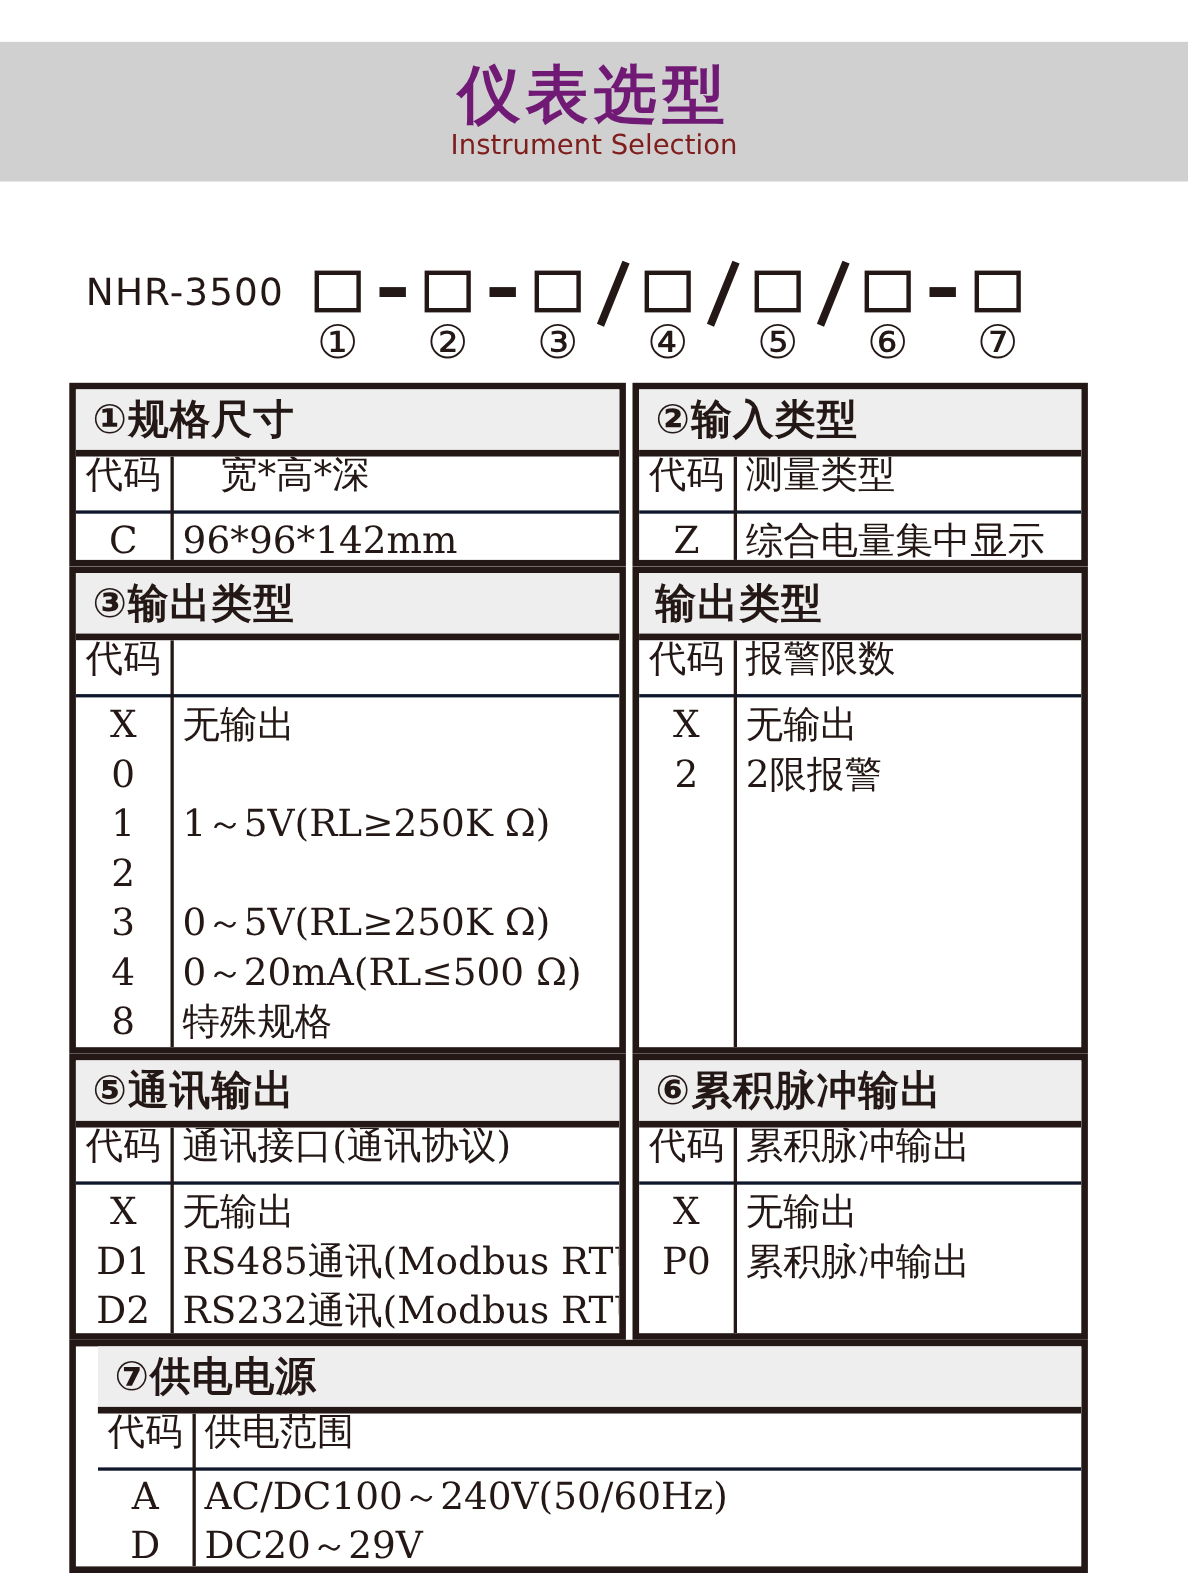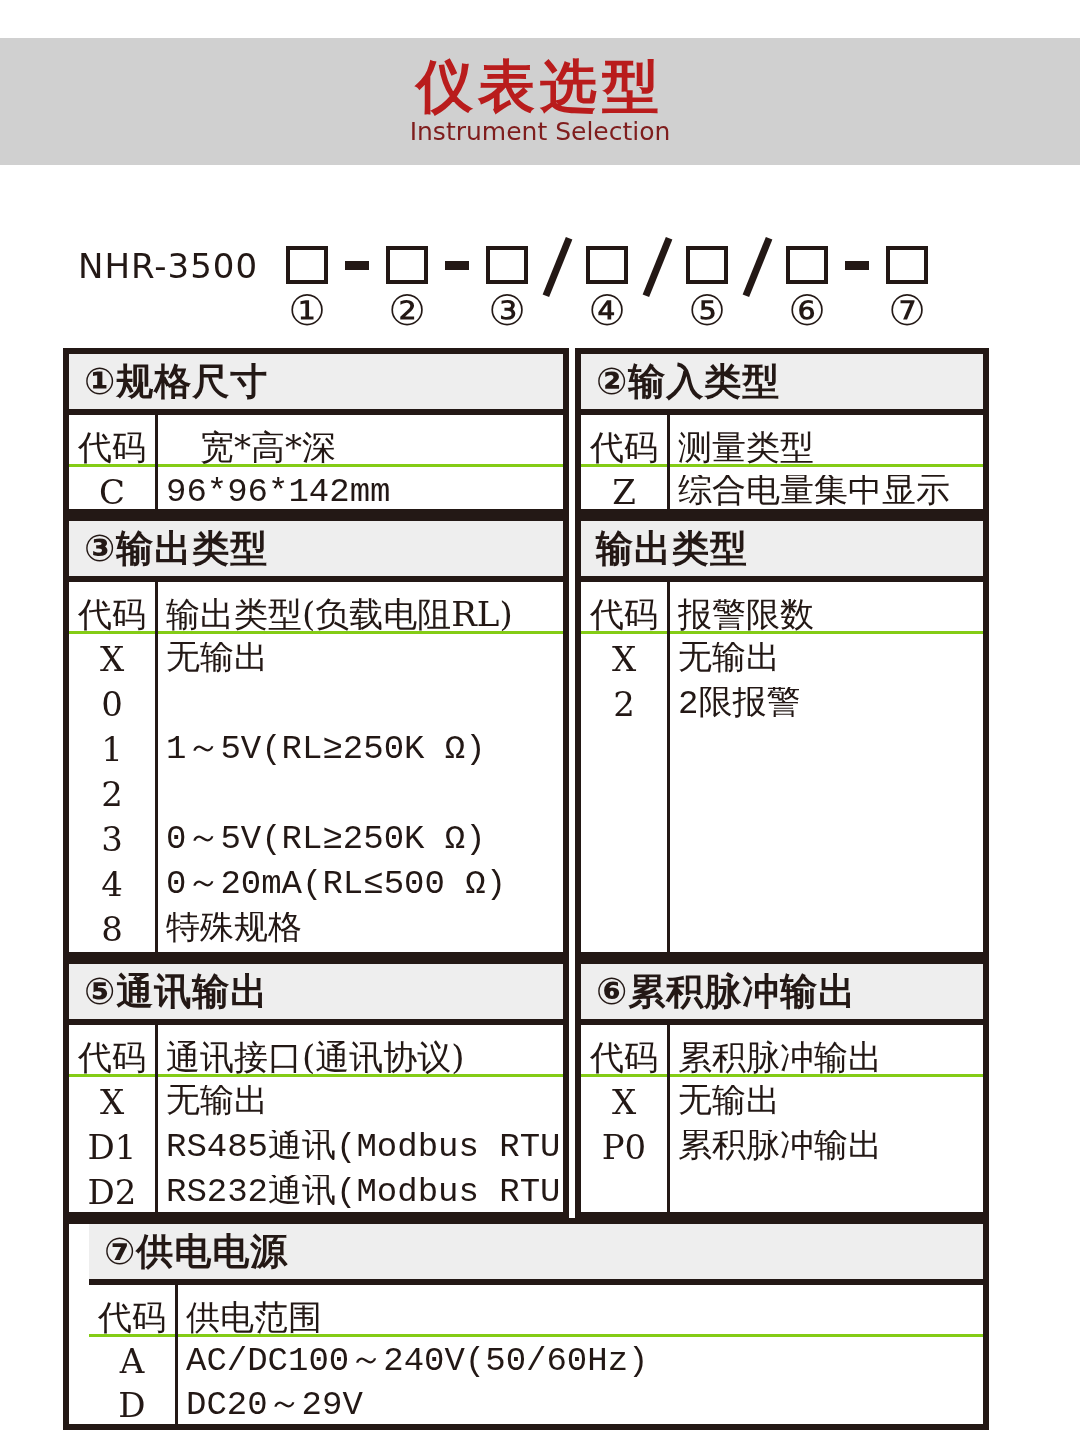--- a/index.html
+++ b/index.html
@@ -7,21 +7,21 @@
     width:1080px;height:1451px;background:#ffffff;position:relative;
     font-family:"Liberation Sans",sans-serif;color:#231815;overflow:hidden;
   }
   
   .banner{
     position:absolute;top:38px;left:0;width:1080px;height:127px;background:#d0d0d0;
     display:flex;flex-direction:column;align-items:center;justify-content:center;
   }
   .banner-title{
     font-family:"DejaVu Sans","Liberation Sans",sans-serif;font-weight:bold;
-    font-size:57px;line-height:1.05;letter-spacing:5px;color:#b91c1c;
+    font-size:57px;line-height:1.05;letter-spacing:5px;color:#701a75;
   }
   .banner-sub{
     font-family:"DejaVu Sans","Liberation Sans",sans-serif;
     font-size:25px;line-height:1.1;color:#7f1d1d;margin-top:1px;
   }
   
   .model-row{
     position:absolute;top:246px;left:78px;display:flex;align-items:flex-start;
   }
   .model-prefix{
@@ -57,28 +57,28 @@
     font-family:"DejaVu Sans","Liberation Sans",sans-serif;font-weight:bold;
     font-size:37px;line-height:1;letter-spacing:1px;white-space:nowrap;overflow:hidden;
   }
   .sec-grid{
     flex:1 1 auto;position:relative;display:flex;flex-direction:column;overflow:hidden;
     font-family:"DejaVu Serif","Liberation Serif",serif;font-size:34px;line-height:1;
   }
   .sec-grid::before{
     content:"";position:absolute;left:86px;top:0;bottom:0;width:3px;background:#231815;
   }
-  .sec-head{flex:0 0 auto;height:49px;border-bottom:3px solid #84cc16;display:flex;align-items:flex-end;}
+  .sec-head{flex:0 0 auto;height:49px;border-bottom:3px solid #0f172a;display:flex;align-items:flex-start;}
   .code-head{flex:0 0 auto;width:86px;text-align:center;white-space:pre;}
   .desc-head{flex:1 1 auto;padding-left:11px;white-space:pre;overflow:hidden;}
   .sec-body{flex:1 1 auto;display:flex;flex-direction:column;padding-top:2px;overflow:hidden;}
   .row{flex:0 0 auto;height:45px;display:flex;align-items:center;}
   .sec7 .row{height:44px;}
   .code-cell{flex:0 0 auto;width:86px;text-align:center;white-space:pre;}
-  .desc-cell{flex:1 1 auto;padding-left:11px;white-space:pre;overflow:hidden;font-family:Liberation Mono, monospace;}
+  .desc-cell{flex:1 1 auto;padding-left:11px;white-space:pre;overflow:hidden;}
 </style>
 </head>
 <body>
 
 <div class="banner">
   <div class="banner-title">仪表选型</div>
   <div class="banner-sub">Instrument Selection</div>
 </div>
 
 <div class="model-row">
@@ -153,21 +153,20 @@
       </div>
     </div>
   </div>
 
   <div class="pair h2">
     <div class="section">
       <div class="sec-title">③输出类型</div>
       <div class="sec-grid">
         <div class="sec-head">
           <div class="code-head">代码</div>
-          <div class="desc-head">输出类型(负载电阻RL)</div>
         </div>
         <div class="sec-body">
             <div class="row">
               <div class="code-cell">X</div>
               <div class="desc-cell">无输出</div>
             </div>
             <div class="row">
               <div class="code-cell">0</div>
             </div>
             <div class="row">

